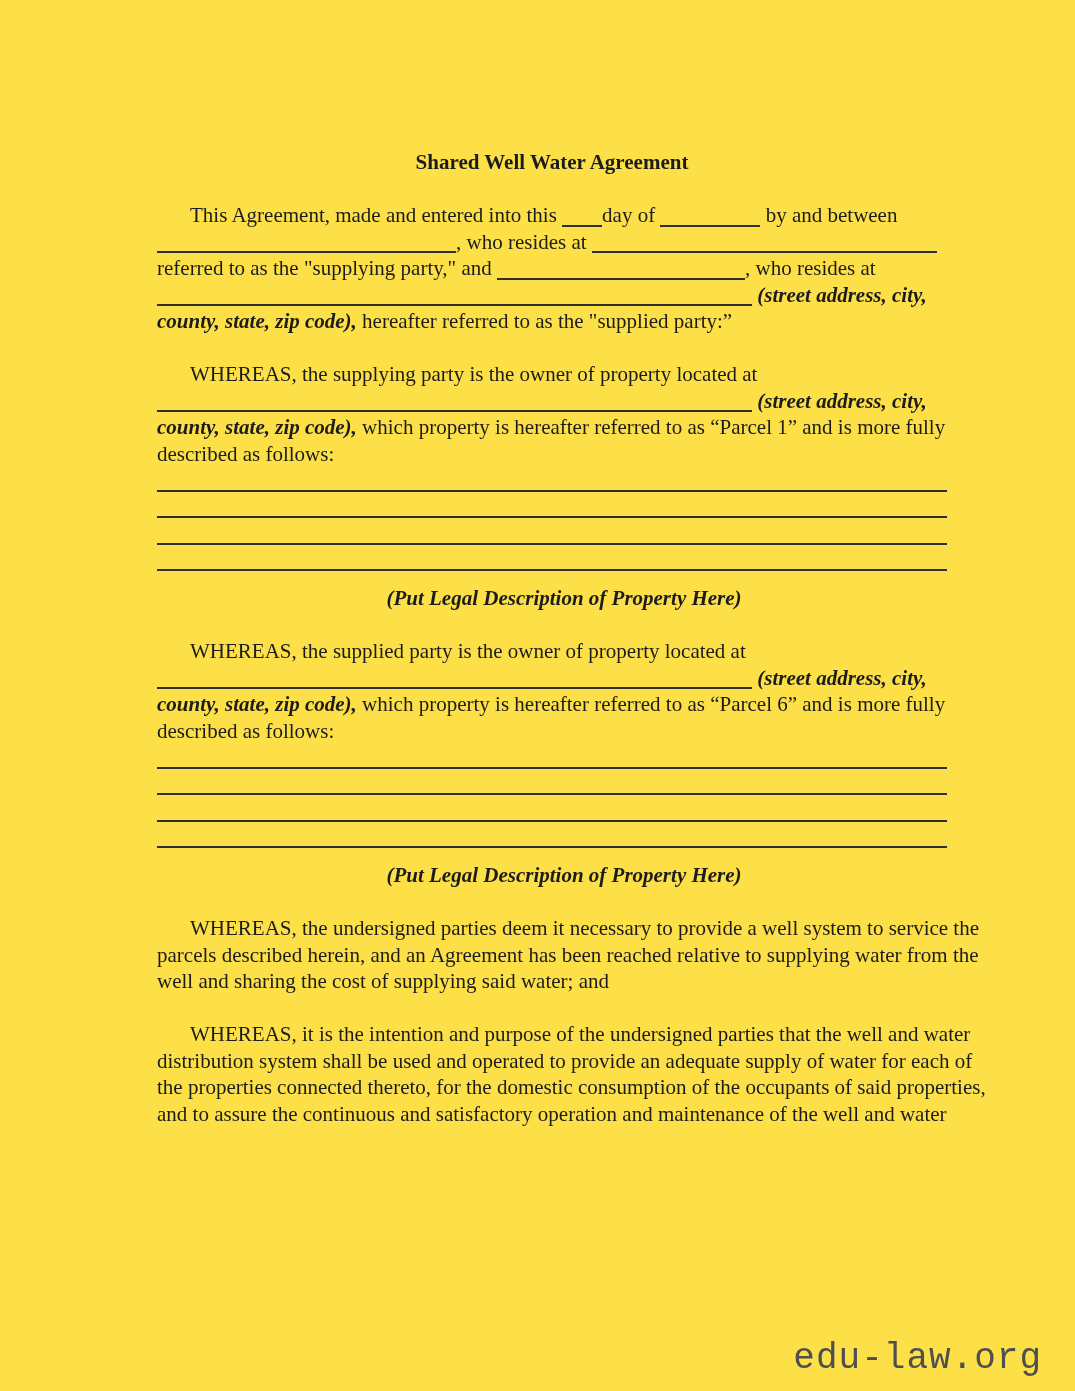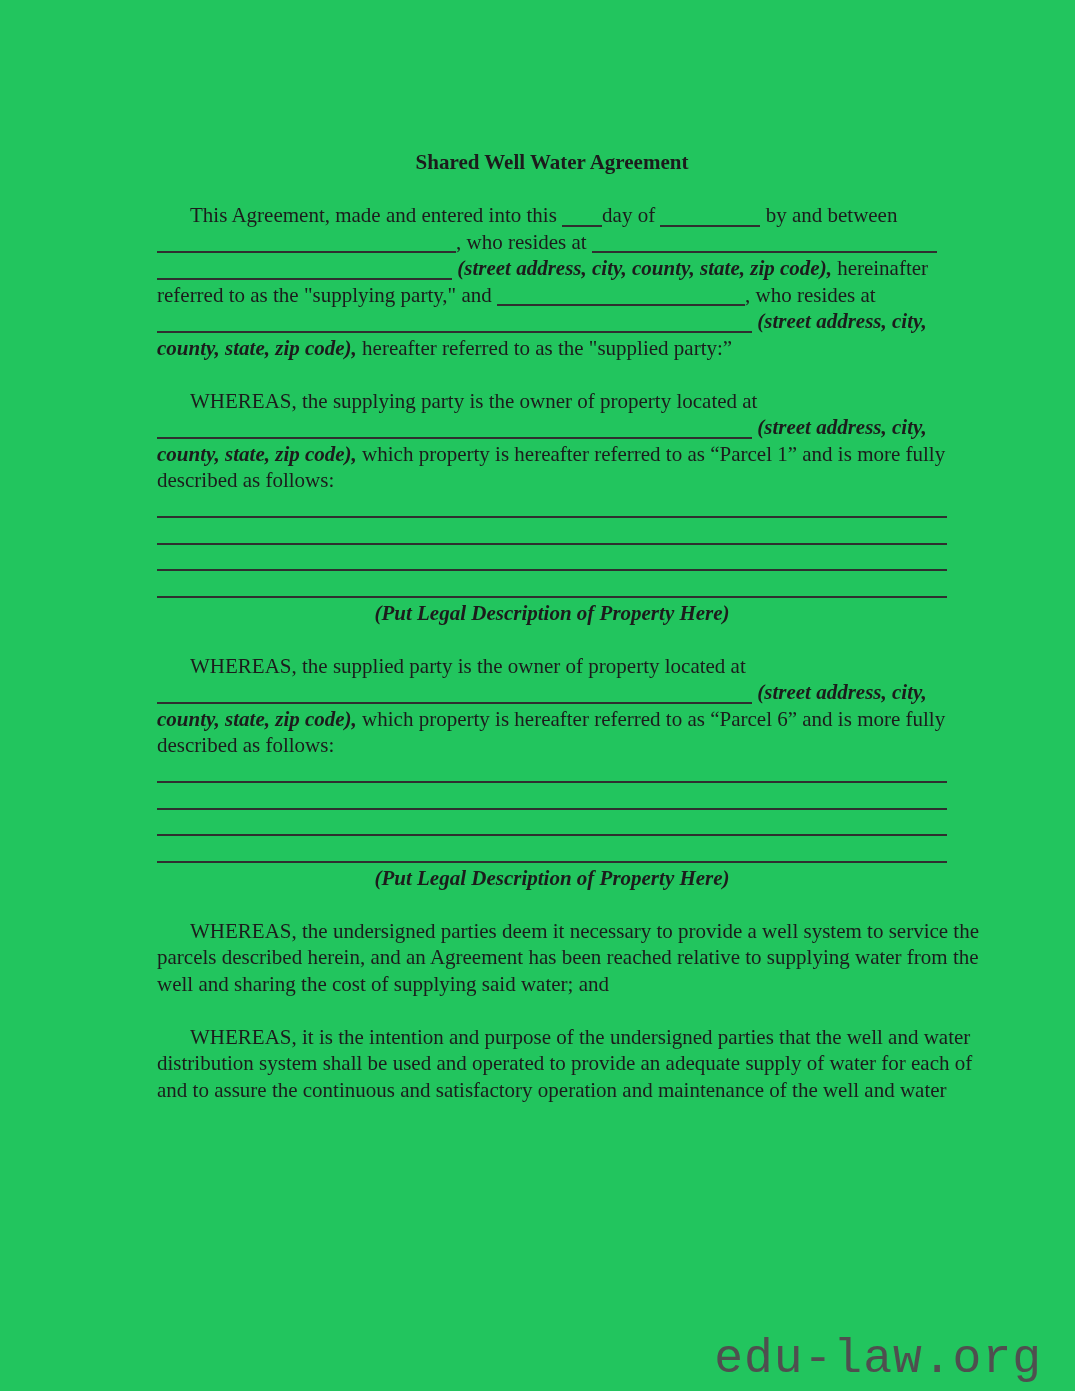--- a/index.html
+++ b/index.html
@@ -1,73 +1,72 @@
 <!DOCTYPE html>
 <html><head>
 <meta charset="utf-8">
 <style>
   html, body { margin: 0; padding: 0; background: #ffffff; }
   .page {
     position: relative;
     width: 1075px;
     height: 1391px;
-    background: #22c55e;
+    background: #fde047;
     box-sizing: border-box;
     padding: 149px 120px 0 157px;
     font-family: "Liberation Serif", serif;
     font-size: 21px;
     line-height: 26.5px;
     color: #1c1c1c;
     overflow: hidden;
   }
   .title {
     margin: 0;
     width: 790px;
     font-size: 21px;
     line-height: 26.5px;
     font-weight: bold;
     text-align: center;
   }
   .para { margin: 26.5px 0 0 0; }
   .desc { margin: 0; }
   .legend {
-    margin: 0;
+    margin: 12px;
     width: 790px;
     text-align: center;
     font-weight: bold;
     font-style: italic;
   }
   .line { white-space: pre; }
   .blank {
     display: inline-block;
     height: 16px;
     border-bottom: 2px solid #2f2f2f;
     vertical-align: -4.5px;
   }
   .bi { font-weight: bold; font-style: italic; }
   .watermark {
     position: absolute;
     right: 33px;
     bottom: 19px;
     font-family: "Liberation Mono", monospace;
-    font-size: 48px;
+    font-size: 36px;
     letter-spacing: 1px;
     color: #4f4f4f;
   }
 </style>
 </head>
 <body>
 
 <div class="page">
   <h1 class="title">Shared Well Water Agreement</h1>
 
   <div class="para">
       <div class="line" style="padding-left: 33px;"><span>This Agreement, made and entered into this </span><span class="blank" style="width: 40px;"></span><span>day of </span><span class="blank" style="width: 100px;"></span><span> by and between</span></div>
       <div class="line"><span class="blank" style="width: 299px;"></span><span>, who resides at </span><span class="blank" style="width: 345px;"></span></div>
-      <div class="line"><span class="blank" style="width: 295px;"></span><span class="bi"> (street address, city, county, state, zip code),</span><span> hereinafter</span></div>
       <div class="line"><span>referred to as the "supplying party," and </span><span class="blank" style="width: 248px;"></span><span>, who resides at</span></div>
       <div class="line"><span class="blank" style="width: 595px;"></span><span class="bi"> (street address, city,</span></div>
       <div class="line"><span class="bi">county, state, zip code),</span><span> hereafter referred to as the "supplied party:”</span></div>
     </div>
 
   <div class="para">
       <div class="line" style="padding-left: 33px;"><span>WHEREAS, the supplying party is the owner of property located at</span></div>
       <div class="line"><span class="blank" style="width: 595px;"></span><span class="bi"> (street address, city,</span></div>
       <div class="line"><span class="bi">county, state, zip code),</span><span> which property is hereafter referred to as “Parcel 1” and is more fully</span></div>
       <div class="line"><span>described as follows:</span></div>
@@ -103,17 +102,18 @@
       <div class="line"><span>parcels described herein, and an Agreement has been reached relative to supplying water from the</span></div>
       <div class="line"><span>well and sharing the cost of supplying said water; and</span></div>
     </div>
 
   <div class="para">
     </div>
 
   <div class="para">
       <div class="line" style="padding-left: 33px;"><span>WHEREAS, it is the intention and purpose of the undersigned parties that the well and water</span></div>
       <div class="line"><span>distribution system shall be used and operated to provide an adequate supply of water for each of</span></div>
+      <div class="line"><span>the properties connected thereto, for the domestic consumption of the occupants of said properties,</span></div>
       <div class="line"><span>and to assure the continuous and satisfactory operation and maintenance of the well and water</span></div>
     </div>
 
   <div class="watermark">edu-law.org</div>
 </div>
 
 </body></html>

